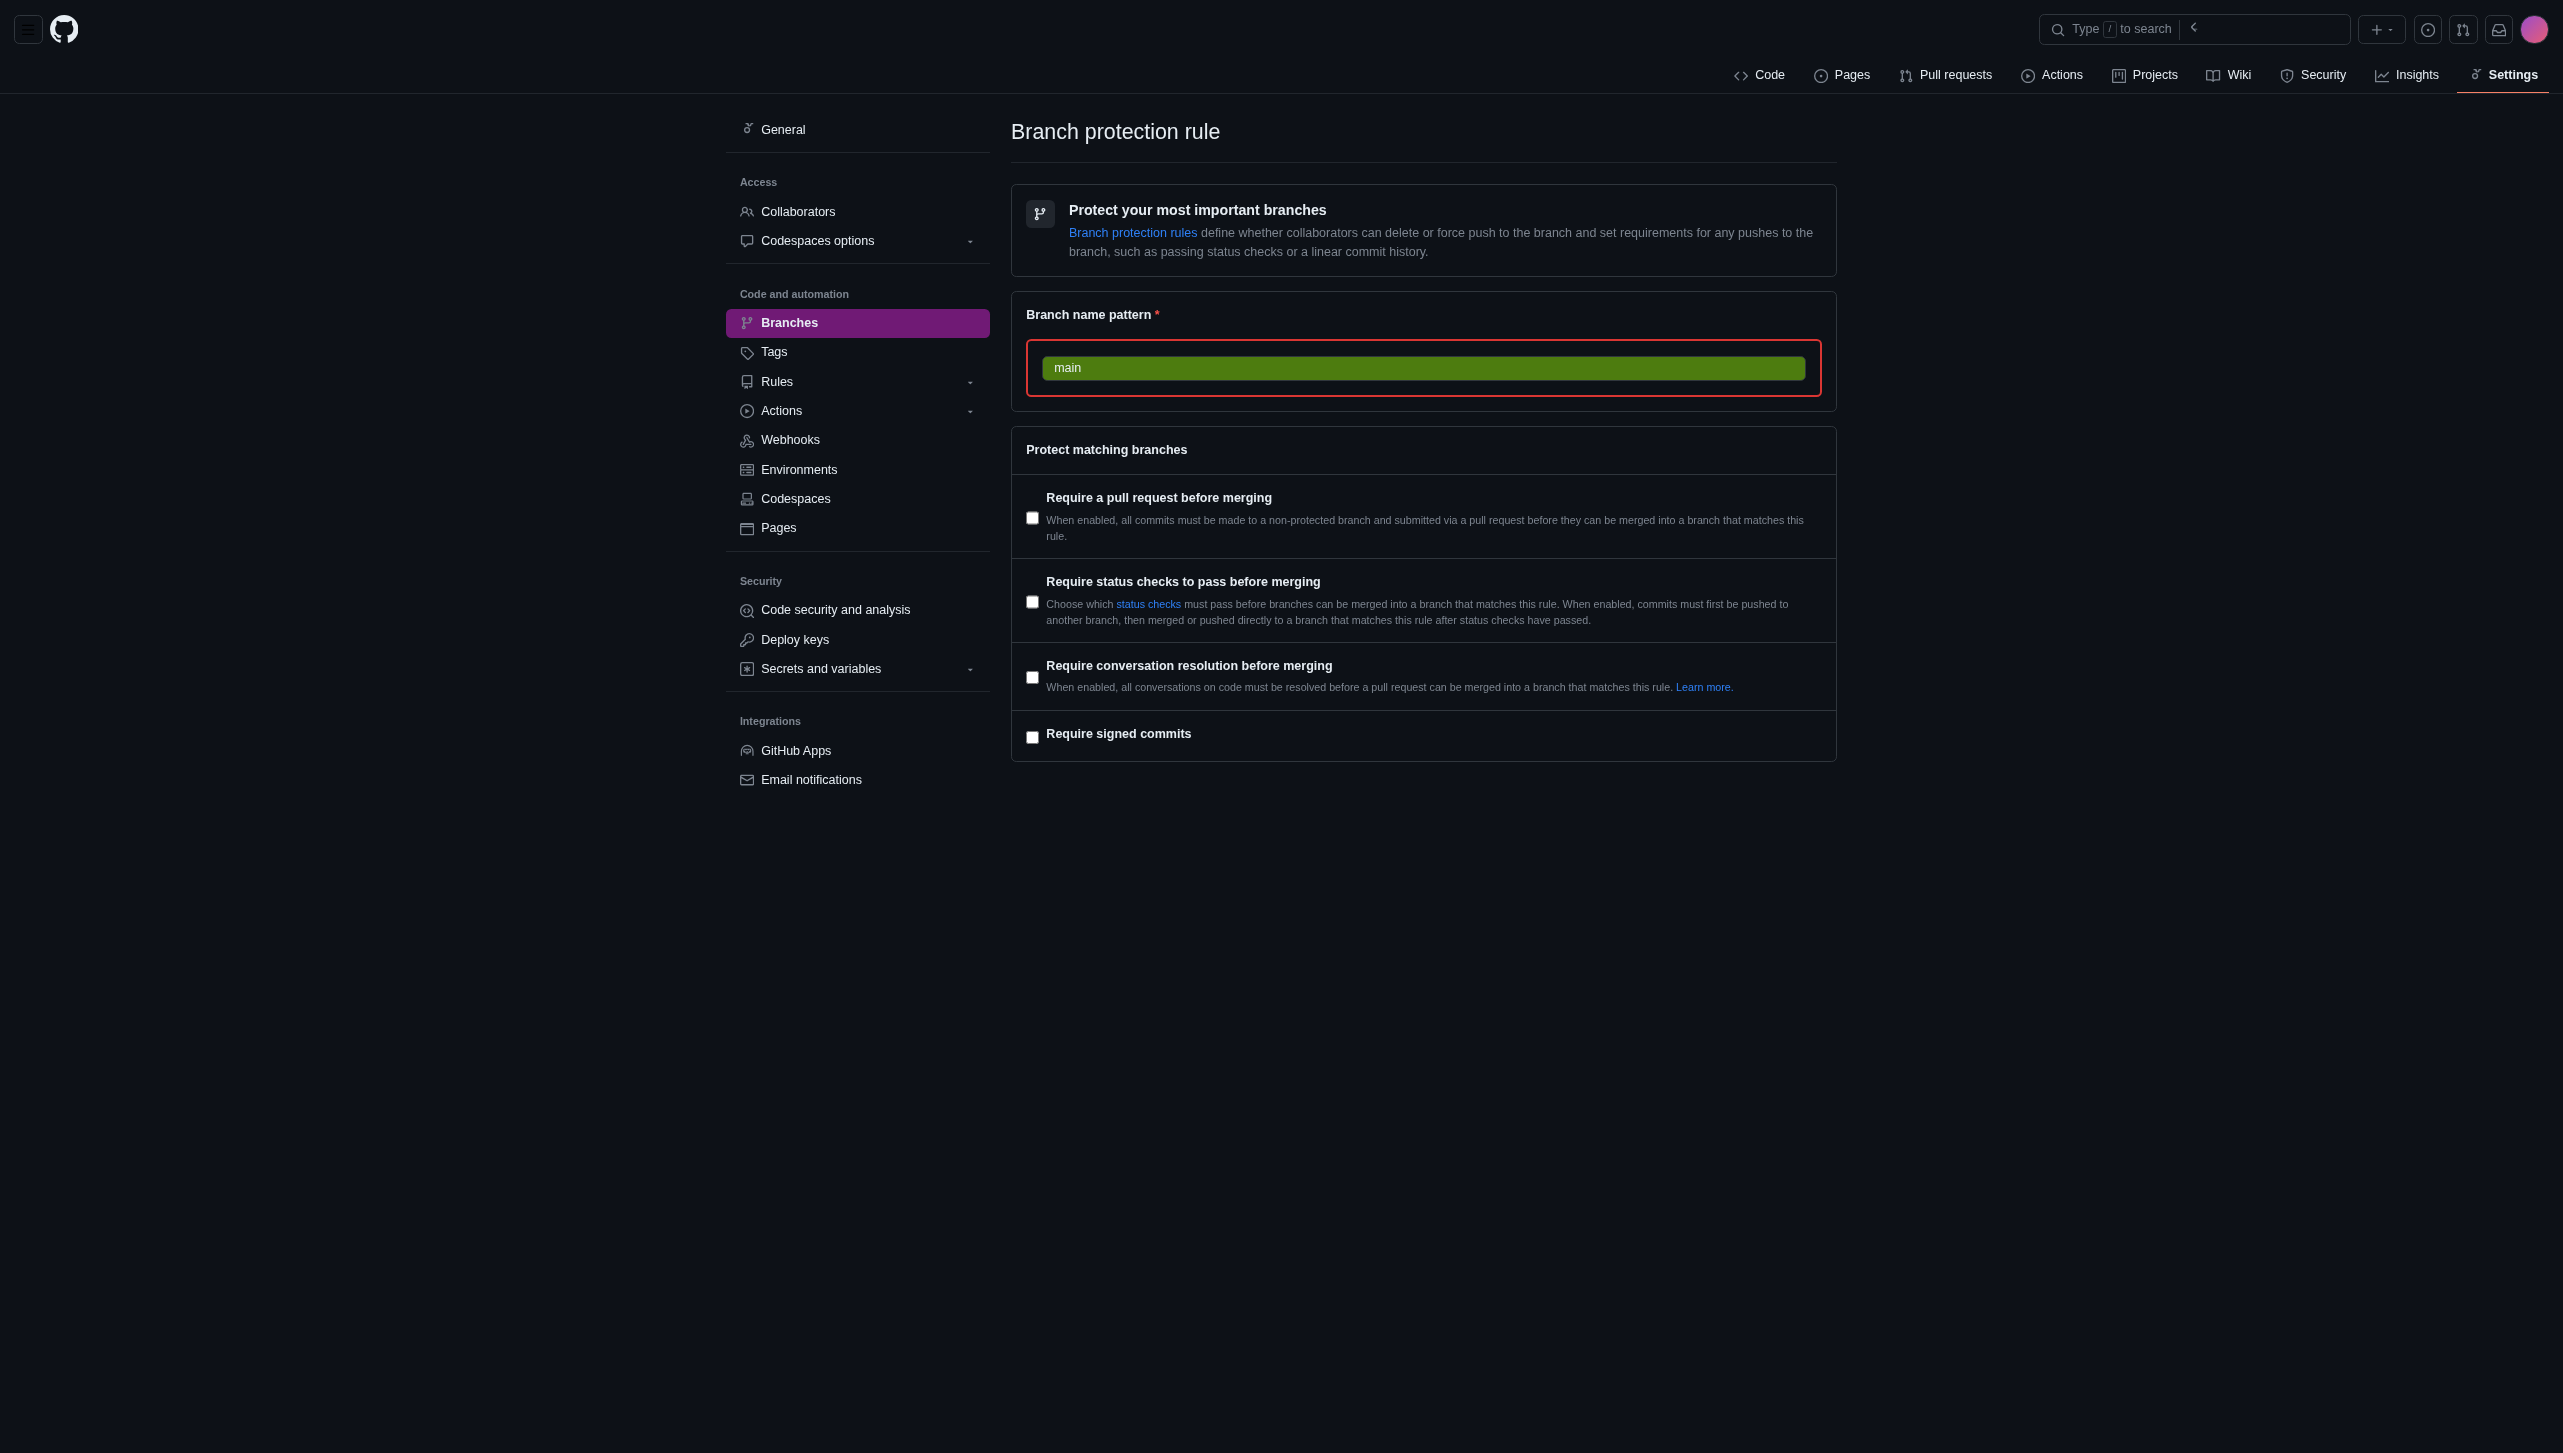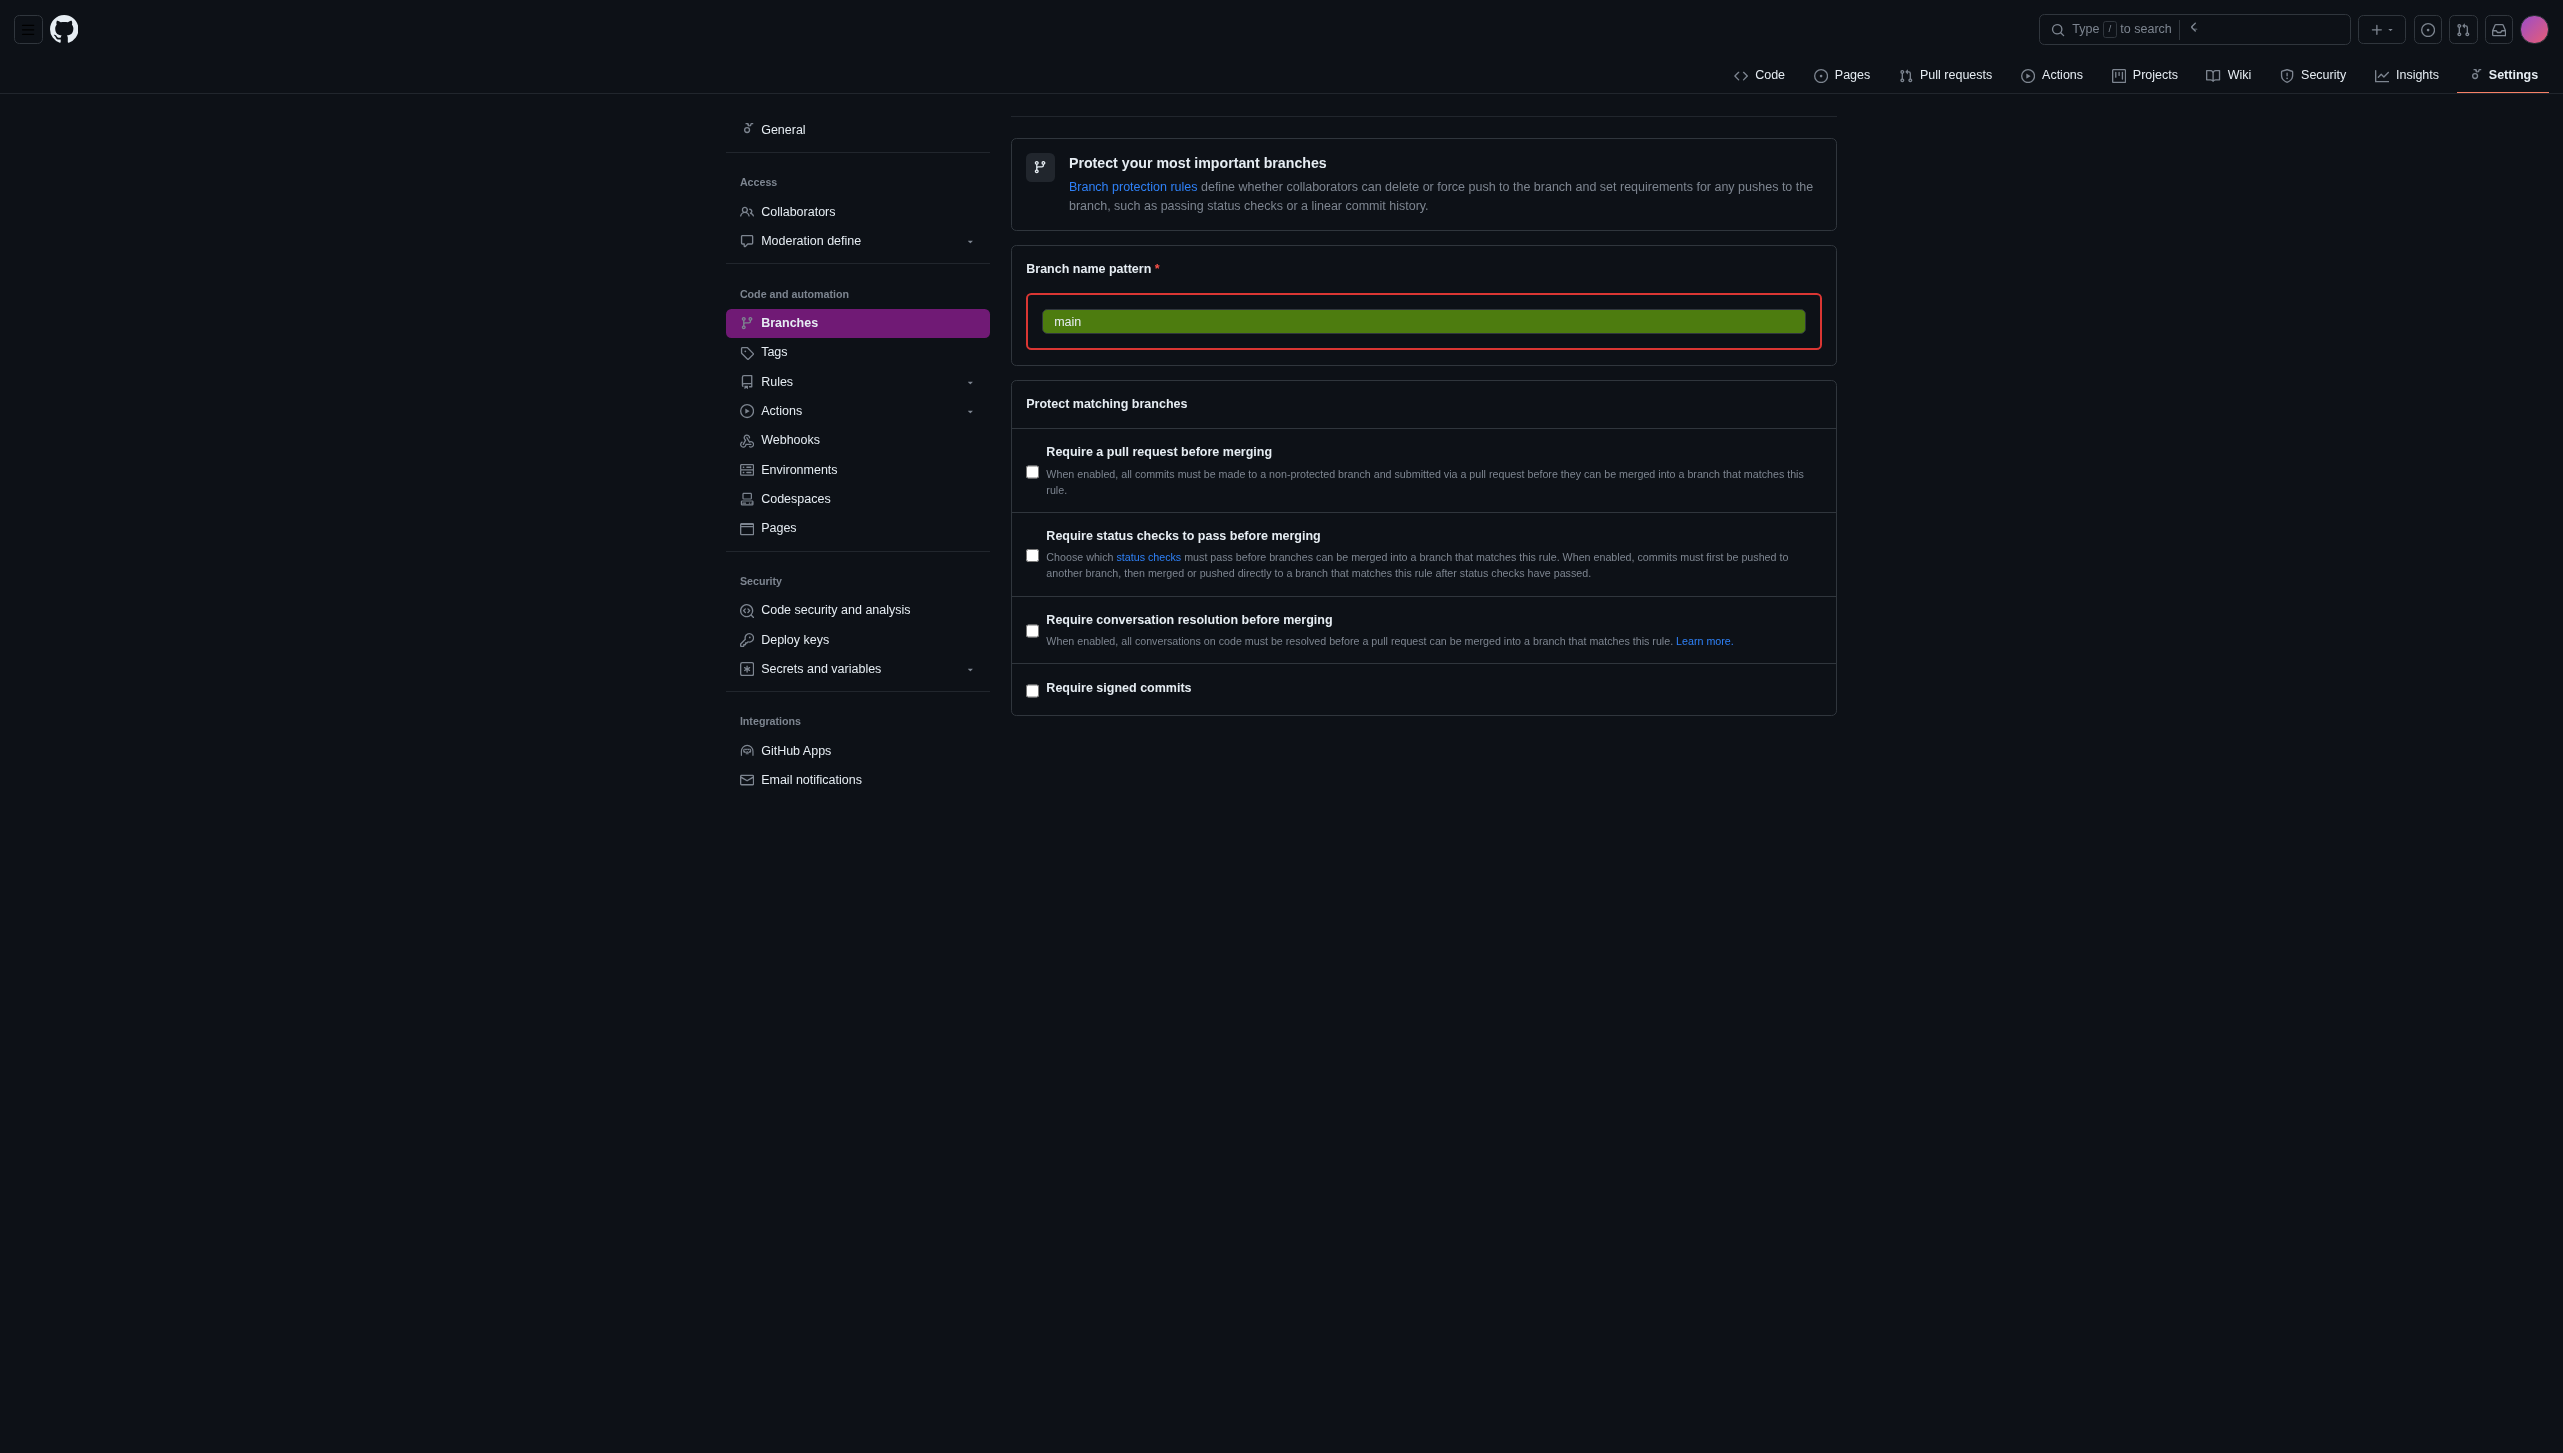--- a/index.html
+++ b/index.html
@@ -388,21 +388,21 @@
     <div class="sidebar-item">
       <svg class="icon-gray" width="14.2" height="14.2" viewBox="0 0 16 16">
           <path d="M2 5.5a3.5 3.5 0 1 1 5.898 2.549 5.508 5.508 0 0 1 3.034 4.084.75.75 0 1 1-1.482.235 4 4 0 0 0-7.9 0 .75.75 0 0 1-1.482-.236A5.507 5.507 0 0 1 3.102 8.05 3.493 3.493 0 0 1 2 5.5ZM11 4a3.001 3.001 0 0 1 2.22 5.018 5.01 5.01 0 0 1 2.56 3.012.749.749 0 0 1-.885.954.752.752 0 0 1-.549-.514 3.507 3.507 0 0 0-2.522-2.372.75.75 0 0 1-.574-.73v-.352a.75.75 0 0 1 .416-.672A1.5 1.5 0 0 0 11 5.5.75.75 0 0 1 11 4Zm-5.5-.5a2 2 0 1 0-.001 3.999A2 2 0 0 0 5.5 3.5Z"></path>
         </svg>
       <span>Collaborators</span>
     </div>
     <div class="sidebar-item">
       <svg class="icon-gray" width="14.2" height="14.2" viewBox="0 0 16 16">
           <path d="M1 2.75C1 1.784 1.784 1 2.75 1h10.5c.966 0 1.75.784 1.75 1.75v7.5A1.75 1.75 0 0 1 13.25 12H9.06l-2.573 2.573A1.458 1.458 0 0 1 4 13.543V12H2.75A1.75 1.75 0 0 1 1 10.25Zm1.75-.25a.25.25 0 0 0-.25.25v7.5c0 .138.112.25.25.25h2a.75.75 0 0 1 .75.75v2.19l2.72-2.72a.749.749 0 0 1 .53-.22h4.5a.25.25 0 0 0 .25-.25v-7.5a.25.25 0 0 0-.25-.25Z"></path>
         </svg>
-      <span>Moderation define</span>
+      <span>Codespaces options</span>
       <svg class="sidebar-item-chevron icon-gray" width="10.7" height="10.7" viewBox="0 0 16 16">
           <path d="M4.427 7.427l3.396 3.396a.25.25 0 0 0 .354 0l3.396-3.396A.25.25 0 0 0 11.396 7H4.604a.25.25 0 0 0-.177.427Z"></path>
         </svg>
     </div>
     <div class="sidebar-divider"></div>
     <div class="sidebar-section-title">Code and automation</div>
     <div class="sidebar-item active">
       <svg class="icon-gray" width="14.2" height="14.2" viewBox="0 0 16 16">
           <path d="M9.5 3.25a2.25 2.25 0 1 1 3 2.122V6A2.5 2.5 0 0 1 10 8.5H6a1 1 0 0 0-1 1v1.128a2.251 2.251 0 1 1-1.5 0V5.372a2.25 2.25 0 1 1 1.5 0v1.836A2.493 2.493 0 0 1 6 7h4a1 1 0 0 0 1-1v-.628A2.25 2.25 0 0 1 9.5 3.25Zm-6 0a.75.75 0 1 0 1.5 0 .75.75 0 0 0-1.5 0Zm8.25-.75a.75.75 0 1 0 0 1.5.75.75 0 0 0 0-1.5ZM4.25 12a.75.75 0 1 0 0 1.5.75.75 0 0 0 0-1.5Z"></path>
         </svg>
@@ -493,20 +493,21 @@
     </div>
     <div class="sidebar-item">
       <svg class="icon-gray" width="14.2" height="14.2" viewBox="0 0 16 16">
           <path d="M1.75 2h12.5c.966 0 1.75.784 1.75 1.75v8.5A1.75 1.75 0 0 1 14.25 14H1.75A1.75 1.75 0 0 1 0 12.25v-8.5C0 2.784.784 2 1.75 2ZM1.5 12.251c0 .138.112.25.25.25h12.5a.25.25 0 0 0 .25-.25V5.809L8.38 9.397a.75.75 0 0 1-.76 0L1.5 5.809v6.442Zm13-8.181v-.32a.25.25 0 0 0-.25-.25H1.75a.25.25 0 0 0-.25.25v.32L8 7.88Z"></path>
         </svg>
       <span>Email notifications</span>
     </div>
   </aside>
 
   <main class="content">
+    <h1 class="page-title">Branch protection rule</h1>
     <div class="title-divider"></div>
 
     <div class="info-box">
       <div class="info-icon-wrapper">
         <svg width="14.2" height="14.2" viewBox="0 0 16 16" fill="#7d8590">
             <path d="M9.5 3.25a2.25 2.25 0 1 1 3 2.122V6A2.5 2.5 0 0 1 10 8.5H6a1 1 0 0 0-1 1v1.128a2.251 2.251 0 1 1-1.5 0V5.372a2.25 2.25 0 1 1 1.5 0v1.836A2.493 2.493 0 0 1 6 7h4a1 1 0 0 0 1-1v-.628A2.25 2.25 0 0 1 9.5 3.25Zm-6 0a.75.75 0 1 0 1.5 0 .75.75 0 0 0-1.5 0Zm8.25-.75a.75.75 0 1 0 0 1.5.75.75 0 0 0 0-1.5ZM4.25 12a.75.75 0 1 0 0 1.5.75.75 0 0 0 0-1.5Z"></path>
           </svg>
       </div>
       <div class="info-content">
         <h3>Protect your most important branches</h3>

